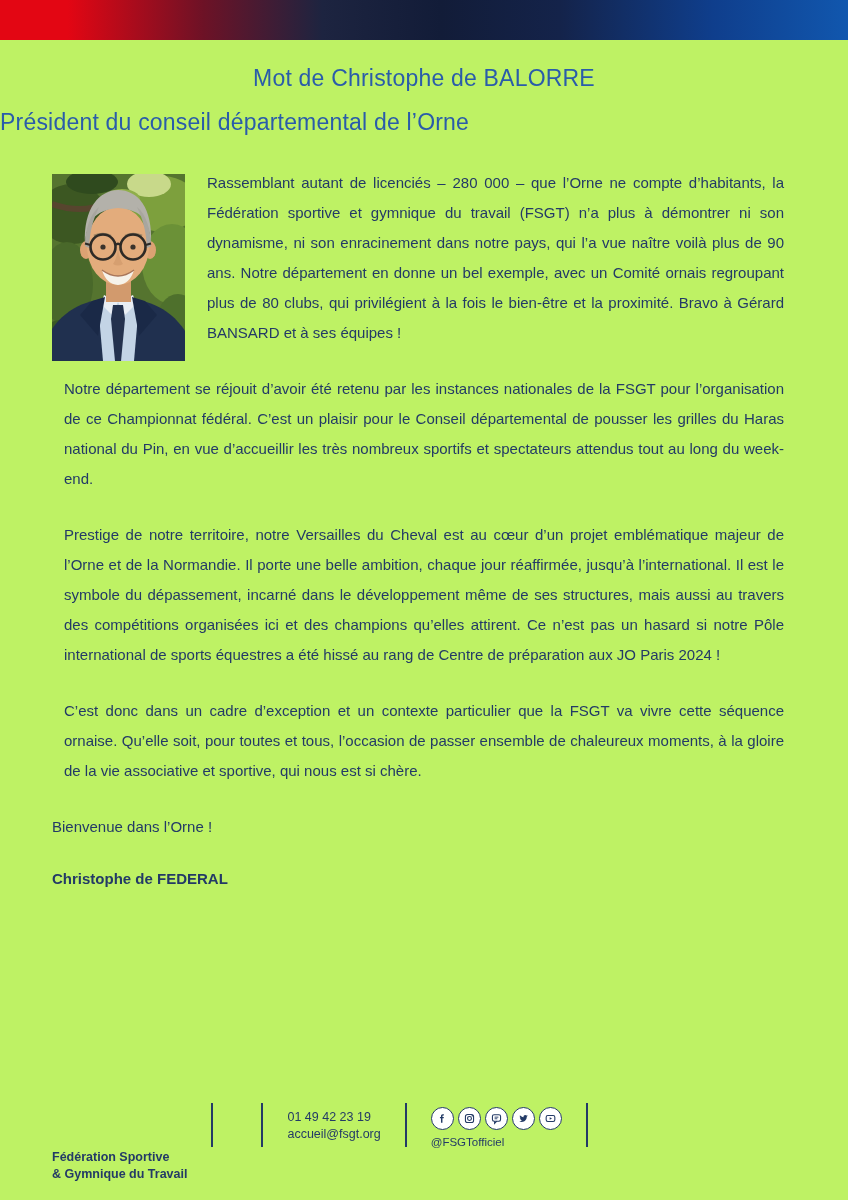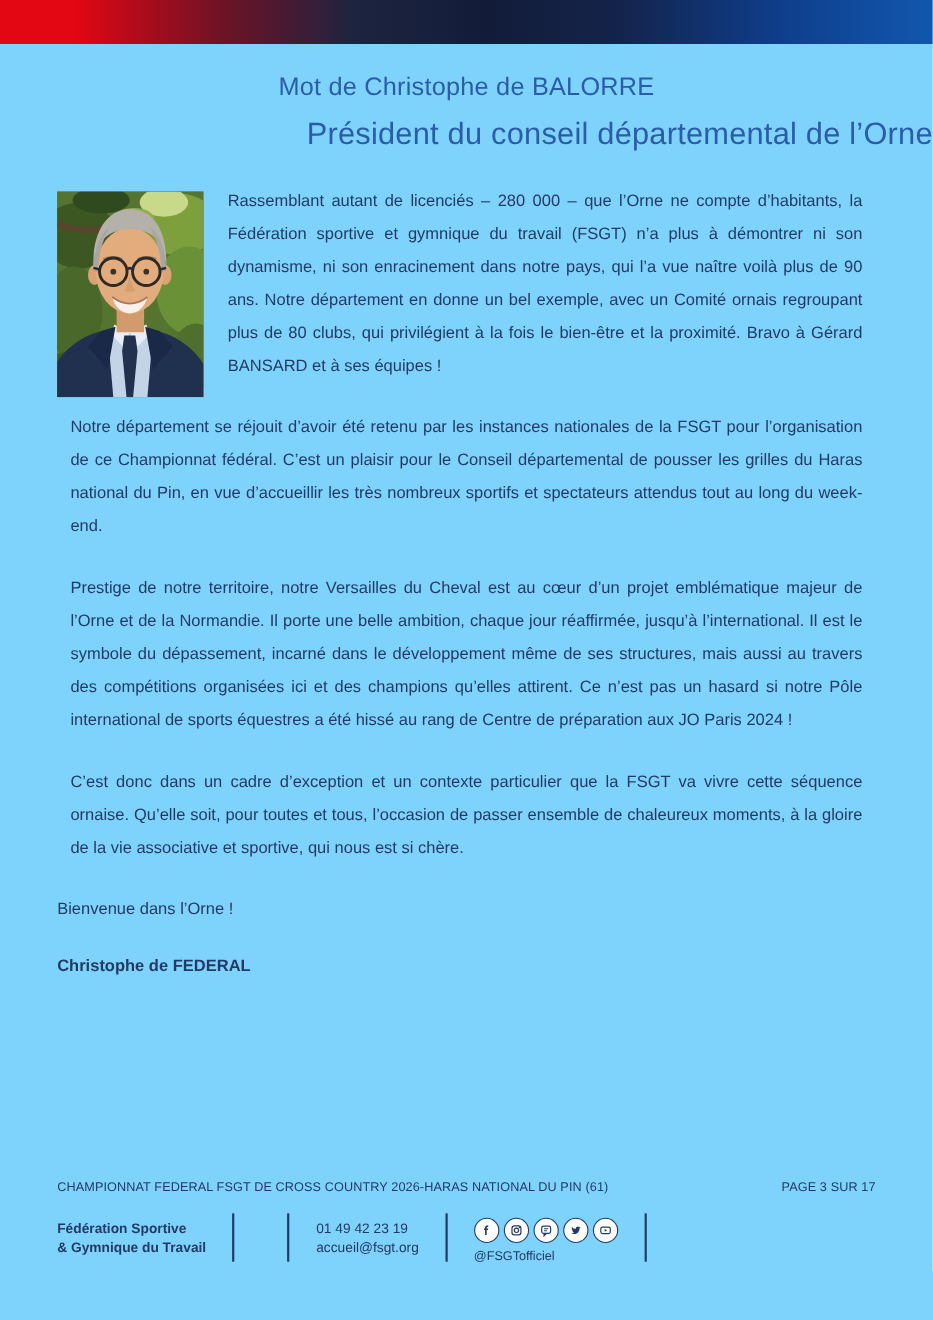--- a/index.html
+++ b/index.html
@@ -2,38 +2,38 @@
 <html style="--red: #e30613; --navy: #161f3e; --blue: #0f4fa8; --title_blue: #2a5caa; --text_navy: #233a66;"><head>
 <meta charset="utf-8">
 <style>
   :root{
     --red:#e30613; --navy:#161f3e; --blue:#0f4fa8;
     --title_blue:#2a5caa; --text_navy:#233a66;
   }
   *{box-sizing:border-box;}
   html,body{margin:0;padding:0;background:#ffffff;}
   .page{
-    position:relative; width:848px; height:1200px; background:#7dd3fc;
+    position:relative; width:848px; height:1200px; background:#bef264;
     font-family:"Liberation Sans", sans-serif; color:var(--text_navy);
     overflow:hidden; margin:0 auto;
   }
   .topbar{
     height:40px; width:100%;
     background:linear-gradient(90deg,
       var(--red) 0%, var(--red) 8%, #6d1226 24%, #1d2440 38%,
       #121c38 52%, #14234a 66%, #0f3e8c 84%, #1157ae 100%);
   }
   .title{
     margin:0; padding-top:25px; text-align:center;
     font-size:23px; line-height:26px; font-weight:normal;
     color:var(--title_blue); letter-spacing:.2px;
   }
   .subtitle{
-    margin:18px 0 0; text-align:right;
-    font-size:28px; line-height:26px; font-weight:normal;
+    margin:18px 0 0; text-align:left;
+    font-size:23px; line-height:26px; font-weight:normal;
     color:var(--title_blue); letter-spacing:.2px;
   }
   .content{
     margin:33px 52px 0 52px;
     font-size:15px; line-height:30px; text-align:justify;
     color:var(--text_navy);
   }
   .content p{margin:0 12px 26px;}
   .photo{
     float:left; width:133px; height:187px;
@@ -49,21 +49,21 @@
   }
   .bottombar{
     position:absolute; left:52px; right:30px; top:1103px;
     display:flex; align-items:flex-start;
     font-size:12.5px; line-height:17px; color:var(--text_navy);
   }
   .bb-div{
     width:2px; height:44px; background:var(--text_navy);
     margin:0 24px; flex:0 0 auto;
   }
-  .org{font-weight:bold; padding-top:6px; white-space:nowrap;}
+  .org{font-weight:bold; padding-top:6px; white-space:nowrap;margin-top:40px;}
   .addr,.phone-block{padding-top:6px; white-space:nowrap;}
   .social{padding-top:4px;}
   .icons{display:flex; gap:4px; align-items:center;}
   .icon-circle{
     width:23px; height:23px; border:1.7px solid var(--text_navy);
     border-radius:50%; display:flex; align-items:center; justify-content:center;
     color:var(--text_navy); flex:0 0 auto; cursor:pointer; background:#fff;
   }
   .icon-circle svg{display:block;}
   .handle{font-size:11.5px; margin-top:4px;}
@@ -127,24 +127,20 @@
     </div>
 
     <p>Rassemblant autant de licenciés – 280 000 – que l’Orne ne compte d’habitants, la Fédération sportive et gymnique du travail (FSGT) n’a plus à démontrer ni son dynamisme, ni son enracinement dans notre pays, qui l’a vue naître voilà plus de 90 ans. Notre département en donne un bel exemple, avec un Comité ornais regroupant plus de 80 clubs, qui privilégient à la fois le bien-être et la proximité. Bravo à Gérard BANSARD et à ses équipes !</p>
     <p>Notre département se réjouit d’avoir été retenu par les instances nationales de la FSGT pour l’organisation de ce Championnat fédéral. C’est un plaisir pour le Conseil départemental de pousser les grilles du Haras national du Pin, en vue d’accueillir les très nombreux sportifs et spectateurs attendus tout au long du week-end.</p>
     <p>Prestige de notre territoire, notre Versailles du Cheval est au cœur d’un projet emblématique majeur de l’Orne et de la Normandie. Il porte une belle ambition, chaque jour réaffirmée, jusqu’à l’international. Il est le symbole du dépassement, incarné dans le développement même de ses structures, mais aussi au travers des compétitions organisées ici et des champions qu’elles attirent. Ce n’est pas un hasard si notre Pôle international de sports équestres a été hissé au rang de Centre de préparation aux JO Paris 2024 !</p>
     <p>C’est donc dans un cadre d’exception et un contexte particulier que la FSGT va vivre cette séquence ornaise. Qu’elle soit, pour toutes et tous, l’occasion de passer ensemble de chaleureux moments, à la gloire de la vie associative et sportive, qui nous est si chère.</p>
     <p class="closing">Bienvenue dans l’Orne !</p>
     <p class="signature">Christophe de FEDERAL</p>
   </div>
 
-  <div class="pagefooter">
-    <span>CHAMPIONNAT FEDERAL FSGT DE CROSS COUNTRY 2026-HARAS NATIONAL DU PIN (61)</span>
-    <span>PAGE 3 SUR 17</span>
-  </div>
 
   <div class="bottombar">
 
     <div class="org">
       <div>Fédération Sportive</div>
       <div>&amp; Gymnique du Travail</div>
     </div>
 
     <div class="bb-div"></div>
 

